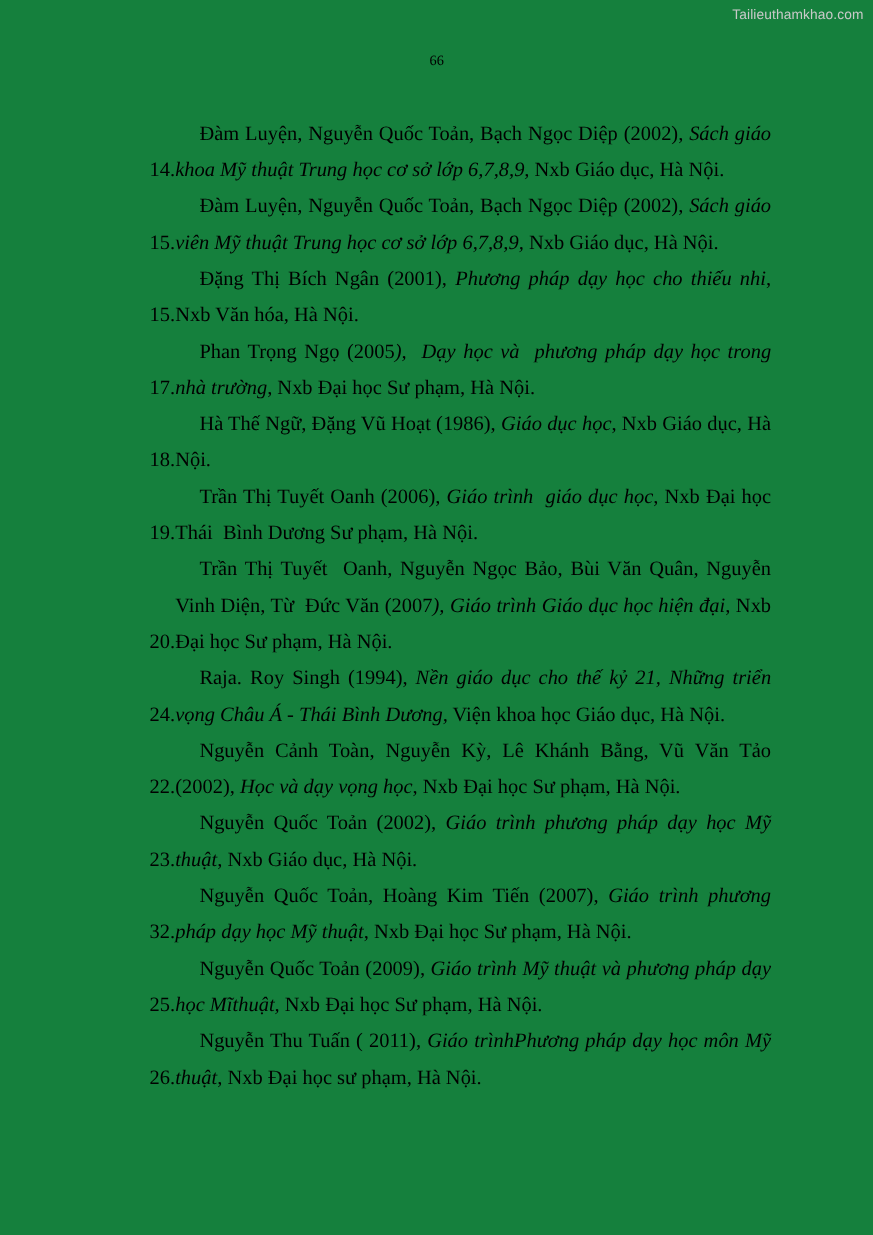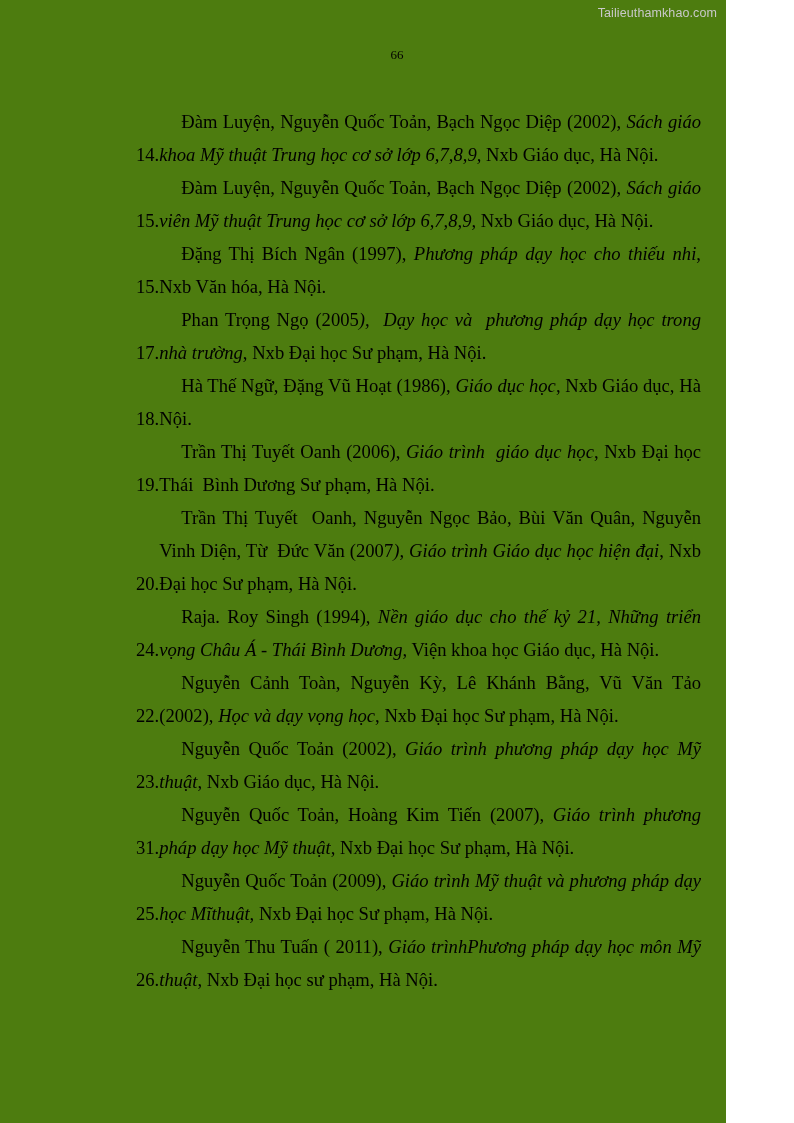--- a/index.html
+++ b/index.html
@@ -2,23 +2,23 @@
 <html><head>
 <meta charset="utf-8">
 <style>
   html, body {
     margin: 0;
     padding: 0;
     background: #ffffff;
   }
   .page {
     position: relative;
-    width: 726px;
+    width: 794px;
     height: 1123px;
-    background: #4d7c0f;
+    background: #15803d;
     overflow: hidden;
     font-family: "Liberation Serif", "DejaVu Serif", serif;
     color: #000000;
   }
   .watermark {
     position: absolute;
     top: 6px;
     right: 9px;
     font-family: "Liberation Sans", "DejaVu Sans", sans-serif;
     font-size: 12.5px;
@@ -85,21 +85,21 @@
       <div class="ref-item">
         <span class="ref-num">14.</span>
         <div class="ref-body"><span>Đàm Luyện, Nguyễn Quốc Toản, Bạch Ngọc Diệp (2002), </span><i>Sách giáo khoa Mỹ thuật Trung học cơ sở lớp 6,7,8,9,</i><span> Nxb Giáo dục, Hà Nội.</span></div>
       </div>
       <div class="ref-item">
         <span class="ref-num">15.</span>
         <div class="ref-body"><span>Đàm Luyện, Nguyễn Quốc Toản, Bạch Ngọc Diệp (2002), </span><i>Sách giáo viên Mỹ thuật Trung học cơ sở lớp 6,7,8,9,</i><span> Nxb Giáo dục, Hà Nội.</span></div>
       </div>
       <div class="ref-item">
         <span class="ref-num">15.</span>
-        <div class="ref-body"><span>Đặng Thị Bích Ngân (1997), </span><i>Phương pháp dạy học cho thiếu nhi</i><span>, Nxb Văn hóa, Hà Nội.</span></div>
+        <div class="ref-body"><span>Đặng Thị Bích Ngân (2001), </span><i>Phương pháp dạy học cho thiếu nhi</i><span>, Nxb Văn hóa, Hà Nội.</span></div>
       </div>
       <div class="ref-item">
         <span class="ref-num">17.</span>
         <div class="ref-body"><span>Phan Trọng Ngọ (2005</span><i>),  Dạy học và  phương pháp dạy học trong nhà trường</i><span>, Nxb Đại học Sư phạm, Hà Nội.</span></div>
       </div>
       <div class="ref-item">
         <span class="ref-num">18.</span>
         <div class="ref-body"><span>Hà Thế Ngữ, Đặng Vũ Hoạt (1986), </span><i>Giáo dục học</i><span>, Nxb Giáo dục, Hà Nội.</span></div>
       </div>
       <div class="ref-item">
@@ -116,21 +116,21 @@
       </div>
       <div class="ref-item">
         <span class="ref-num">22.</span>
         <div class="ref-body"><span>Nguyễn Cảnh Toàn, Nguyễn Kỳ, Lê Khánh Bằng, Vũ Văn Tảo (2002), </span><i>Học và dạy vọng học</i><span>, Nxb Đại học Sư phạm, Hà Nội.</span></div>
       </div>
       <div class="ref-item">
         <span class="ref-num">23.</span>
         <div class="ref-body"><span>Nguyễn Quốc Toản (2002), </span><i>Giáo trình phương pháp dạy học Mỹ thuật</i><span>, Nxb Giáo dục, Hà Nội.</span></div>
       </div>
       <div class="ref-item">
-        <span class="ref-num">31.</span>
+        <span class="ref-num">32.</span>
         <div class="ref-body"><span>Nguyễn Quốc Toản, Hoàng Kim Tiến (2007), </span><i>Giáo trình phương pháp dạy học Mỹ thuật</i><span>, Nxb Đại học Sư phạm, Hà Nội.</span></div>
       </div>
       <div class="ref-item">
         <span class="ref-num">25.</span>
         <div class="ref-body"><span>Nguyễn Quốc Toản (2009), </span><i>Giáo trình Mỹ thuật và phương pháp dạy học Mĩthuật,</i><span> Nxb Đại học Sư phạm, Hà Nội.</span></div>
       </div>
       <div class="ref-item">
         <span class="ref-num">26.</span>
         <div class="ref-body"><span>Nguyễn Thu Tuấn ( 2011), </span><i>Giáo trìnhPhương pháp dạy học môn Mỹ thuật</i><span>, Nxb Đại học sư phạm, Hà Nội.</span></div>
       </div>

